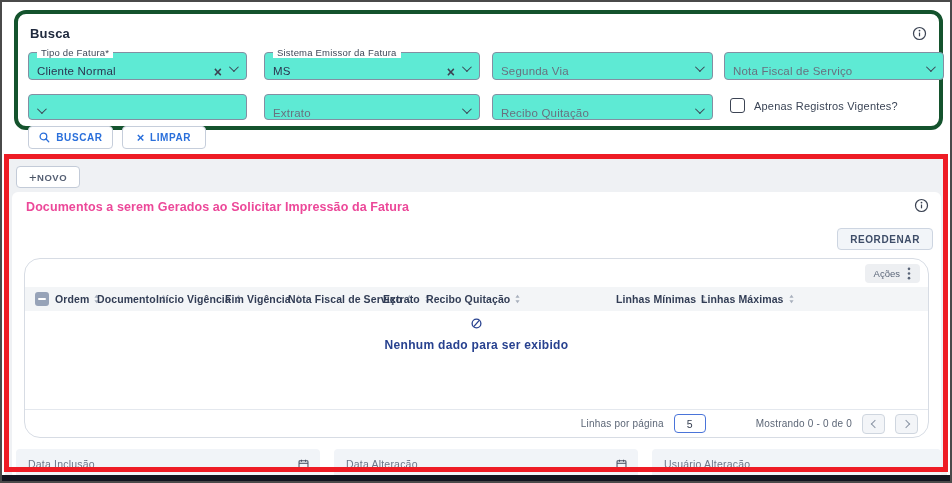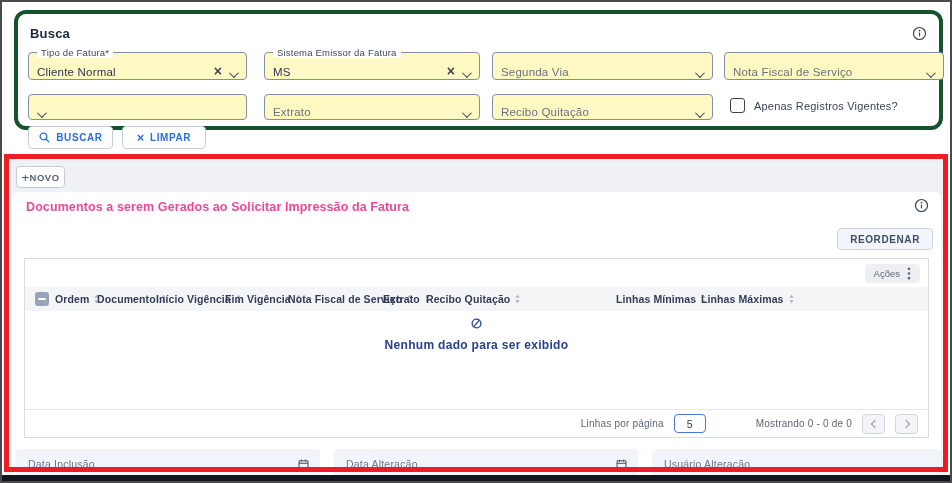--- a/index.html
+++ b/index.html
@@ -10,21 +10,21 @@
 
   
   .busca-card { position:absolute; left:12px; top:8px; width:929px; height:120px;
                 background:#fff; border:4px solid #14532d; border-radius:12px; }
   .busca-title { position:absolute; left:12px; top:12px; font-size:13px; font-weight:bold;
                  color:#202a3e; letter-spacing:.2px; }
   .info-icon { position:absolute; cursor:pointer; line-height:0; }
   .busca-card .info-icon { right:12px; top:12px; }
 
   .sel { position:absolute; height:28px; border:1px solid #848ea2; border-radius:4px;
-         background:#fef9c3; display:flex; align-items:flex-end; padding:1px 8px; cursor:pointer; }
+         background:#5eead4; display:flex; align-items:flex-start; padding:12px 8px; cursor:pointer; }
   .sel-label { position:absolute; top:-6px; left:8px; background:#fff; padding:0 4px;
                font-size:9.5px; color:#3e4858; letter-spacing:.2px; white-space:nowrap; }
   .sel-value { font-size:11.5px; color:#2b3550; letter-spacing:.2px; white-space:nowrap;
                overflow:hidden; flex:1; }
   .sel.ph .sel-value { color:#68717f; }
   .x-icon { font-size:14px; color:#3c4454; margin:0 7px 0 4px; cursor:pointer; line-height:1; }
   .x-icon::before { content:"×"; font-weight:bold; }
   .chev { width:7px; height:7px; border-right:1.6px solid #3c4454; border-bottom:1.6px solid #3c4454;
           transform:rotate(45deg) translateY(-2px); flex:none; margin-right:2px; }
 
@@ -32,39 +32,39 @@
   .checkbox { width:15px; height:15px; border:1.6px solid #3c4454; border-radius:3px; background:#fff; }
   .check-label { font-size:11px; color:#3a4455; letter-spacing:.2px; }
 
   .btn-outline { position:absolute; height:23px; display:flex; align-items:center; justify-content:center;
                  gap:5px; background:#fff; border:1px solid #c6cedb; border-radius:4px; cursor:pointer;
                  font-size:10px; font-weight:bold; color:#2a6fdb; letter-spacing:.6px; }
   .limpar-x::before { content:"×"; font-size:13px; font-weight:bold; color:#2a6fdb; line-height:1; }
 
   
   .lower-section { position:absolute; left:3px; top:153px; width:942px; height:324px; background:#eff1f4; }
-  .novo-btn { position:absolute; left:11px; top:11px; width:49px; height:22px;
+  .novo-btn { position:absolute; left:11px; top:11px; width:64px; height:22px;
               background:#fff; border:1px solid #c3cbd8; border-radius:4px; display:flex;
               align-items:center; justify-content:center; cursor:pointer;
               font-size:9.5px; font-weight:bold; color:#566074; letter-spacing:.5px; }
   .plus-icon::before { content:"+"; font-size:13px; font-weight:normal; color:#4a5464; line-height:1; }
 
   .doc-card { position:absolute; left:7px; top:37px; width:929px; height:287px;
               background:#fff; border-radius:6px; overflow:hidden; }
   .doc-title { position:absolute; left:14px; top:8px; font-size:12.5px; font-weight:bold;
                color:#ec4899; letter-spacing:.1px; }
   .doc-card .info-icon { right:12px; top:6px; }
 
   .reordenar-btn { position:absolute; right:8px; top:36px; height:22px; padding:0 12px;
                    background:#f2f5f9; border:1px solid #cdd5e1; border-radius:4px;
                    font-size:10px; font-weight:bold; color:#3e4d68; letter-spacing:.6px;
                    display:flex; align-items:center; cursor:pointer; }
 
   .table-container { position:absolute; left:12px; top:66px; width:905px; height:180px;
-                     border:1px solid #d7dce4; border-radius:0; background:#fff; }
+                     border:1px solid #d7dce4; border-radius:16px; background:#fff; }
   .acoes-chip { position:absolute; right:8px; top:5px; height:19px; padding:0 9px;
                 background:#edeff2; border-radius:4px; display:flex; align-items:center; gap:7px;
                 font-size:9.5px; color:#5a6578; cursor:pointer; }
   .thead { position:absolute; left:0; top:28px; width:100%; height:24px; background:#f3f5f7; }
   .hdr-check { position:absolute; left:10px; top:5px; width:14px; height:14px; border-radius:3px;
                background:#97a3b8; cursor:pointer; }
   .hdr-check .minus { position:absolute; left:3px; top:6px; width:8px; height:2px; background:#fff; border-radius:1px; }
   .col { position:absolute; top:0; height:24px; display:flex; align-items:center; gap:4px;
          font-size:10.5px; font-weight:bold; color:#323d55; letter-spacing:.1px;
          white-space:nowrap; cursor:pointer; }

